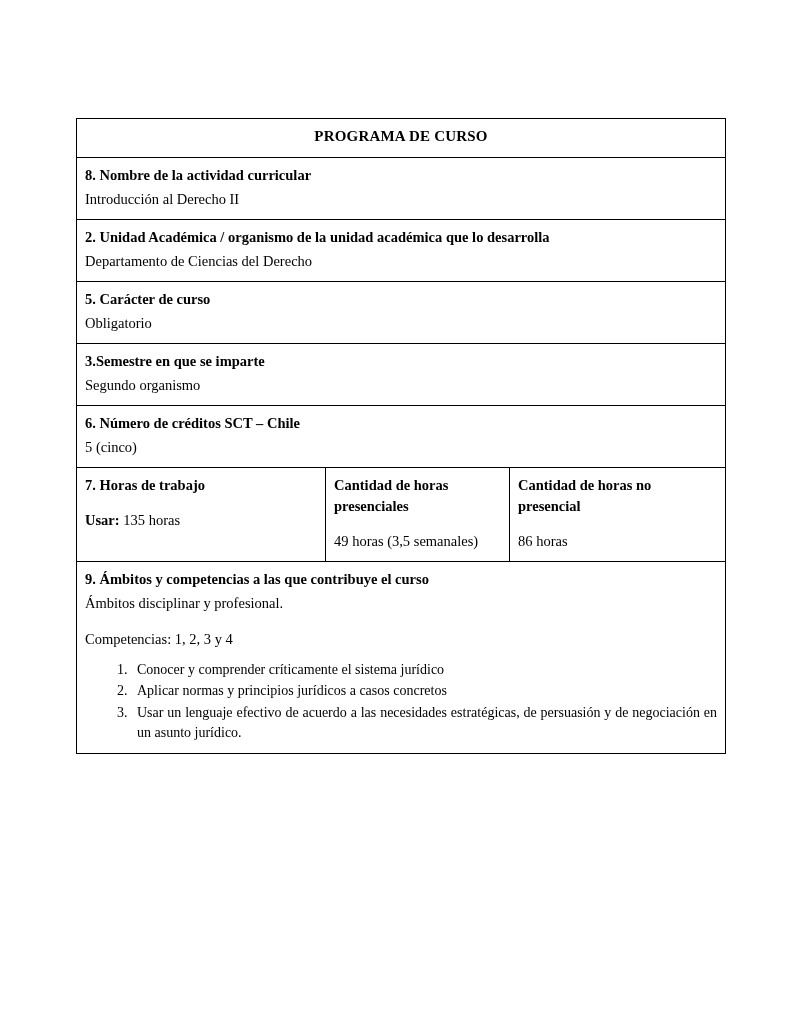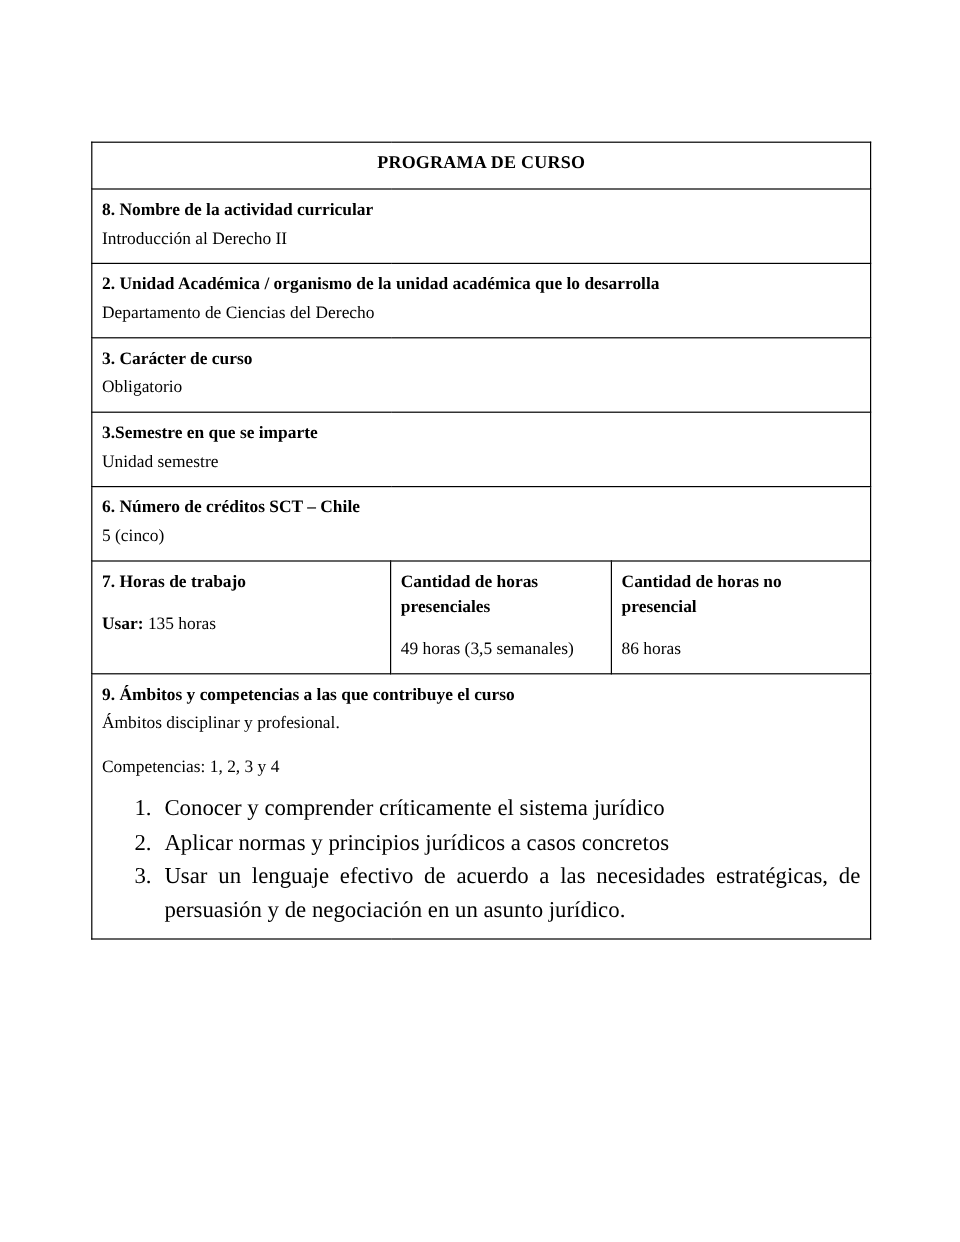--- a/index.html
+++ b/index.html
@@ -60,21 +60,21 @@
     margin-top: 14px;
     font-weight: normal;
   }
   .total-line {
     margin-top: 14px;
   }
   .total-line b { font-weight: bold; }
   ol.comp-list {
     margin: 10px 0 0 0;
     padding-left: 46px;
-    font-size: 19px;
+    font-size: 14px;
   }
   ol.comp-list li {
     margin-bottom: 1px;
     text-align: justify;
     line-height: 1.45;
     padding-left: 6px;
   }
   .comp-head {
     font-weight: normal;
     margin-top: 15px;
@@ -107,29 +107,29 @@
       <tr>
         <td class="section-cell" colspan="3">
           <div class="heading">2. Unidad Académica / organismo de la unidad académica que lo desarrolla</div>
           <div class="body-text">Departamento de Ciencias del Derecho</div>
         </td>
       </tr>
 
 
       <tr>
         <td class="section-cell" colspan="3">
-          <div class="heading">3. Carácter de curso</div>
+          <div class="heading">5. Carácter de curso</div>
           <div class="body-text">Obligatorio</div>
         </td>
       </tr>
 
       <tr>
         <td class="section-cell" colspan="3">
           <div class="heading">3.Semestre en que se imparte</div>
-          <div class="body-text">Unidad semestre</div>
+          <div class="body-text">Segundo organismo</div>
         </td>
       </tr>
 
       <tr>
         <td class="section-cell" colspan="3">
           <div class="heading">6. Número de créditos SCT – Chile</div>
           <div class="body-text">5 (cinco)</div>
         </td>
       </tr>
 

